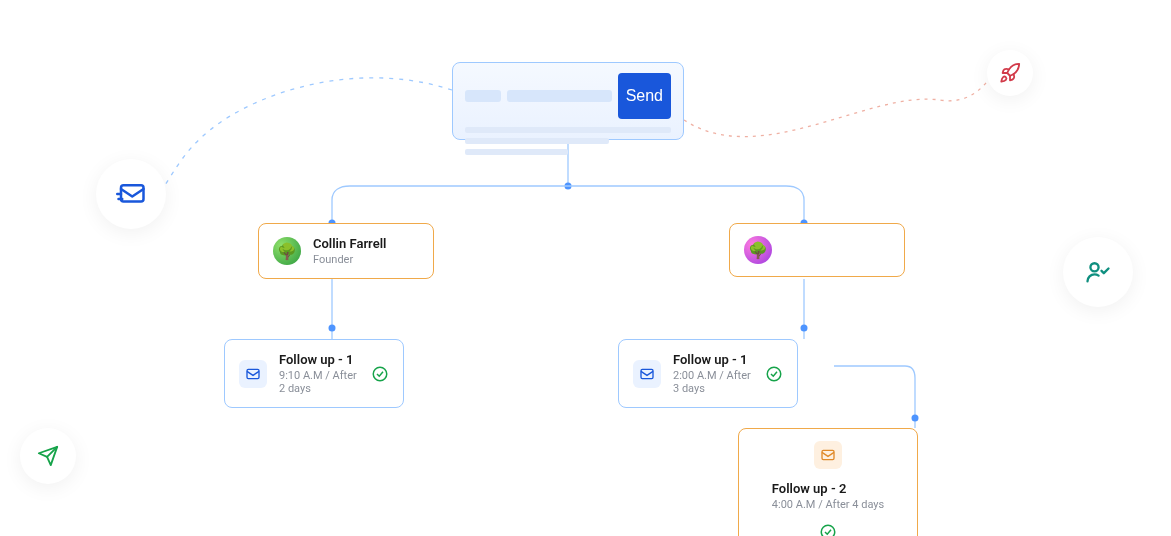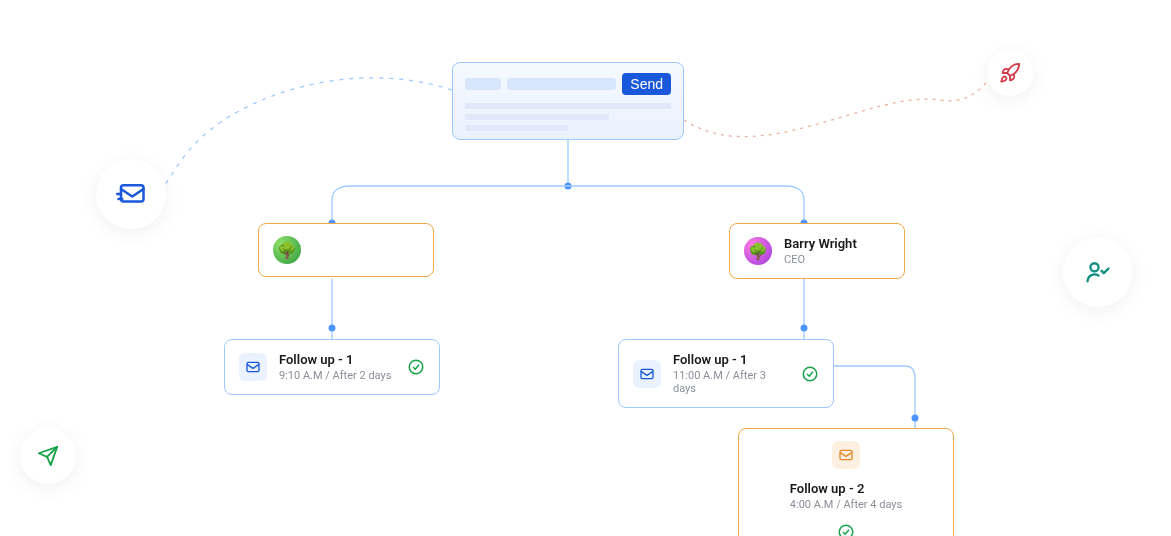--- a/index.html
+++ b/index.html
@@ -34,21 +34,21 @@
     width: 232px; height: 78px;
     background: linear-gradient(180deg, #f5f9ff 0%, #eaf2ff 100%);
     border: 1px solid #9ec9ff;
     border-radius: 8px;
     padding: 10px 12px;
   }
   .compose-row1 { display:flex; gap:6px; align-items:center; }
   .compose-pill-sm { width: 36px; height: 12px; background:#d7e6fb; border-radius:3px; }
   .compose-pill-lg { flex:1; height: 12px; background:#d7e6fb; border-radius:3px; }
   .compose-send-btn {
-    background:#1957db; color:#fff; font-size:14px; padding:3px 8px;
+    background:#1957db; color:#fff; font-size:16px; padding:14px 8px;
     border-radius:4px; border:none; cursor:pointer;
   }
   .compose-lines { margin-top:8px; display:flex; flex-direction:column; gap:5px; }
   .compose-line { height:6px; background:#dfe9f9; border-radius:2px; }
   .compose-line.short { width:70%; }
   .compose-line.shorter { width:50%; }
 
   
   .card {
     position: absolute;
@@ -62,21 +62,21 @@
   .card .avatar, .card .icon-box {
     width: 28px; height:28px; border-radius:50%;
     display:flex; align-items:center; justify-content:center;
     flex-shrink:0;
   }
   .card .texts { flex:1; }
   .card .title { font-size: 13px; font-weight:600; color:#1a1a1a; }
   .card .subtitle { font-size: 11px; color:#8a8f99; margin-top:2px; }
 
   .person-card { width: 176px; border:1px solid #f0a94a; }
-  .followup-card { width: 216px; border:1px solid #9ec9ff; }
+  .followup-card { width: 180px; border:1px solid #9ec9ff; }
   .followup-card.orange { border:1px solid #f0a94a; }
 
   .icon-box { border-radius:6px !important; }
   .icon-box.blue { background:#eaf2ff; }
   .icon-box.orange { background:#fef0e0; }
 
   .check-badge {
     width:18px; height:18px; flex-shrink:0;
     display:flex; align-items:center; justify-content:center;
   }
@@ -176,30 +176,30 @@
     <div class="compose-line"></div>
     <div class="compose-line short"></div>
     <div class="compose-line shorter"></div>
   </div>
 </div>
 
 <div class="card person-card person-left">
   <div class="avatar g1">
       <span class="avatar-inner">🌳</span>
     </div>
+  <div class="texts">
+    <div class="title">Collin Farrell</div>
+    <div class="subtitle">Founder</div>
+  </div>
 </div>
 
 <div class="card person-card person-right">
   <div class="avatar g2">
       <span class="avatar-inner">🌳</span>
     </div>
-  <div class="texts">
-    <div class="title">Barry Wright</div>
-    <div class="subtitle">CEO</div>
-  </div>
 </div>
 
 <div class="card followup-card fu-left-1">
   <div class="icon-box blue">
     <svg width="16" height="16" viewBox="0 0 24 24" fill="none" stroke="#1957db" stroke-width="2">
         <rect x="3" y="5" width="18" height="14" rx="2"></rect>
         <path d="M3 8l9 6 9-6"></path>
       </svg>
   </div>
   <div class="texts">
@@ -216,21 +216,21 @@
 
 <div class="card followup-card fu-right-1">
   <div class="icon-box blue">
     <svg width="16" height="16" viewBox="0 0 24 24" fill="none" stroke="#1957db" stroke-width="2">
         <rect x="3" y="5" width="18" height="14" rx="2"></rect>
         <path d="M3 8l9 6 9-6"></path>
       </svg>
   </div>
   <div class="texts">
     <div class="title">Follow up - 1</div>
-    <div class="subtitle">11:00 A.M / After 3 days</div>
+    <div class="subtitle">2:00 A.M / After 3 days</div>
   </div>
   <div class="check-badge">
     <svg width="18" height="18" viewBox="0 0 24 24" fill="none" stroke="#16a34a" stroke-width="2">
         <circle cx="12" cy="12" r="9"></circle>
         <path d="M8 12l3 3 5-6"></path>
       </svg>
   </div>
 </div>
 
 <div class="card followup-card orange fu-right-2">

